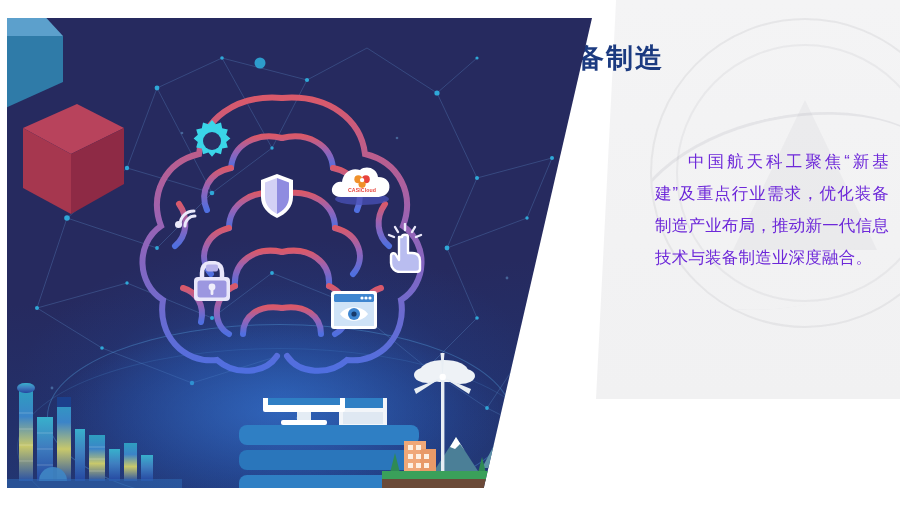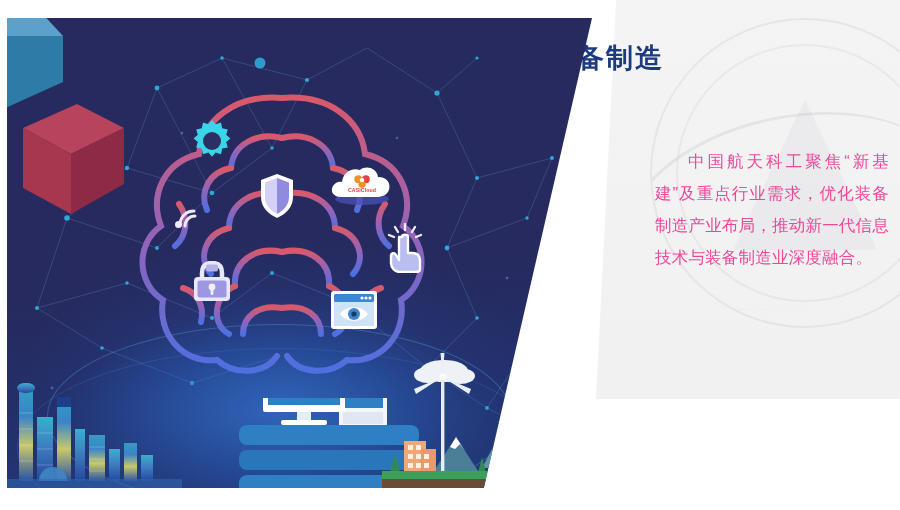--- a/index.html
+++ b/index.html
@@ -38,21 +38,21 @@
     transform:rotate(-12deg);
   }
 
   .panel-title{
     position:absolute; left:548px; top:40px;
     font-size:27px; font-weight:bold; color:#1b3a80; letter-spacing:2px;
     white-space:nowrap;
   }
   .panel-body{
     position:absolute; left:655px; top:145px; width:234px;
-    font-size:16.5px; line-height:32px; color:#ec4899; text-indent:2em;
+    font-size:16.5px; line-height:32px; color:#6d28d9; text-indent:2em;
     text-align:justify; letter-spacing:.2px;
   }
 
   
   .dark-panel{
     position:absolute; left:7px; top:18px; width:585px; height:470px;
     background:
       radial-gradient(ellipse 340px 200px at 47% 80%, rgba(40,100,190,.55) 0%, rgba(34,70,150,.18) 55%, rgba(0,0,0,0) 78%),
       linear-gradient(175deg,#262a5f 0%, #262a5f 55%, #23306a 78%, #223a78 100%);
     clip-path: polygon(0% 0%, 100% 0%, 81.5% 100%, 0% 100%);

